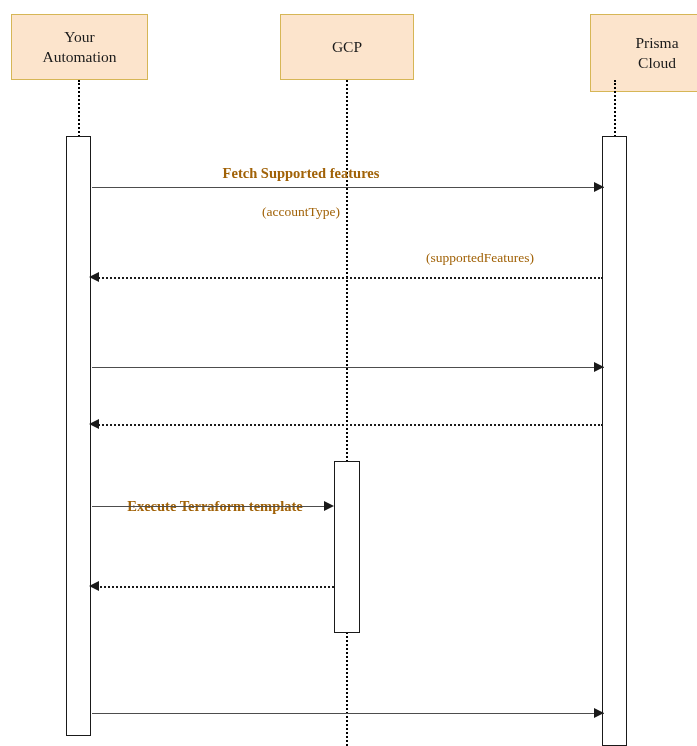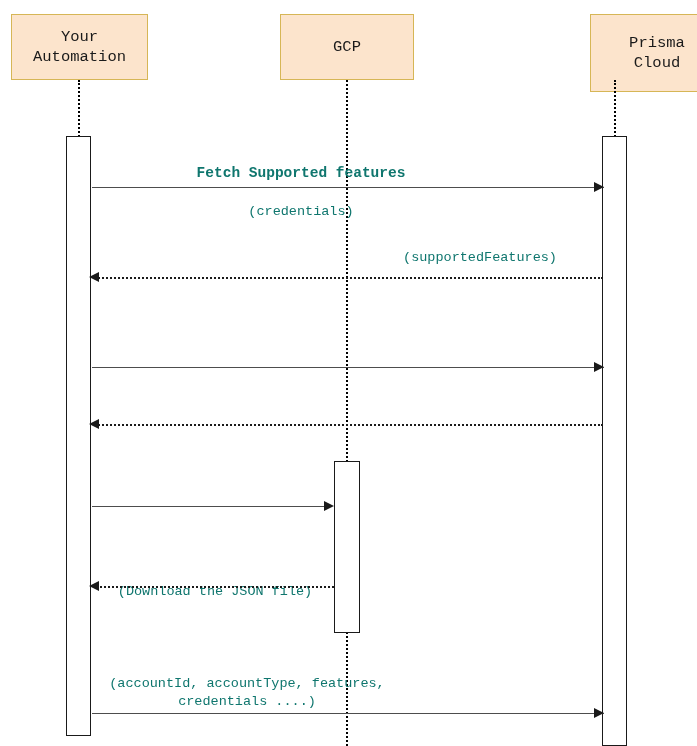--- a/index.html
+++ b/index.html
@@ -5,21 +5,21 @@
   html, body {
     margin: 0;
     padding: 0;
     background: #ffffff;
   }
   #diagram-root {
     position: relative;
     width: 697px;
     height: 746px;
     background: #ffffff;
-    font-family: Liberation Mono, monospace;
+    font-family: Liberation Serif, serif;
     overflow: hidden;
   }
   .participant-box {
     position: absolute;
     box-sizing: border-box;
     background: #fce4cc;
     border: 1.6px solid #d6b656;
     display: flex;
     align-items: center;
     justify-content: center;
@@ -59,21 +59,21 @@
     border-left: 10px solid #1a1a1a;
   }
   .arrow-head.left {
     border-top: 5px solid transparent;
     border-bottom: 5px solid transparent;
     border-right: 10px solid #1a1a1a;
   }
   .msg-label {
     position: absolute;
     text-align: center;
-    color: #0f766e;
+    color: #a16207;
     line-height: 1.28;
     white-space: pre-line;
   }
   .msg-label .title {
     display: block;
     font-weight: bold;
     font-size: 14.5px;
   }
   .msg-label .sub {
     display: block;
@@ -107,45 +107,44 @@
   <div class="lifeline" style="left:78px; top:80px; height:57px;"></div>
   <div class="lifeline" style="left:346px; top:80px; height:666px;"></div>
   <div class="lifeline" style="left:614px; top:80px; height:57px;"></div>
 
   <div class="activation" style="left:66px; top:136px; width:25px; height:600px;"></div>
   <div class="activation" style="left:602px; top:136px; width:25px; height:610px;"></div>
   <div class="activation" style="left:334px; top:461px; width:26px; height:172px;"></div>
 
   <div class="msg-label" style="left:96px; top:144px; width:410px;">
     <span class="title">Fetch Supported features</span>
-    <span class="sub">(credentials)</span>
+    <span class="sub">(accountType)</span>
   </div>
   <div class="msg-line" style="left:92px; top:187px; width:512px;"></div>
   <div class="arrow-head right" style="left:594px; top:182px;"></div>
 
   <div class="msg-label semi-bold-paren" style="left:340px; top:232px; width:280px;">
     <span class="sub">(supportedFeatures)</span>
   </div>
   <div class="msg-line dotted" style="left:95px; top:277px; width:508px;"></div>
   <div class="arrow-head left" style="left:89px; top:272px;"></div>
 
   <div class="msg-line" style="left:92px; top:367px; width:512px;"></div>
   <div class="arrow-head right" style="left:594px; top:362px;"></div>
 
   <div class="msg-line dotted" style="left:95px; top:424px; width:508px;"></div>
   <div class="arrow-head left" style="left:89px; top:419px;"></div>
 
+  <div class="msg-label" style="left:96px; top:477px; width:238px;">
+    <span class="title">Execute Terraform template</span>
+  </div>
   <div class="msg-line" style="left:92px; top:506px; width:238px;"></div>
   <div class="arrow-head right" style="left:324px; top:501px;"></div>
 
-  <div class="msg-label" style="left:96px; top:563px; width:238px;">
-    <span class="sub">(Download the JSON file)</span>
-  </div>
   <div class="msg-line dotted" style="left:95px; top:586px; width:239px;"></div>
   <div class="arrow-head left" style="left:89px; top:581px;"></div>
 
   <div class="msg-label" style="left:92px; top:655px; width:310px;">
-    <span class="sub">(accountId, accountType, features, credentials ....)</span>
   </div>
   <div class="msg-line" style="left:92px; top:713px; width:512px;"></div>
   <div class="arrow-head right" style="left:594px; top:708px;"></div>
 
 </div>
 
 </body></html>

